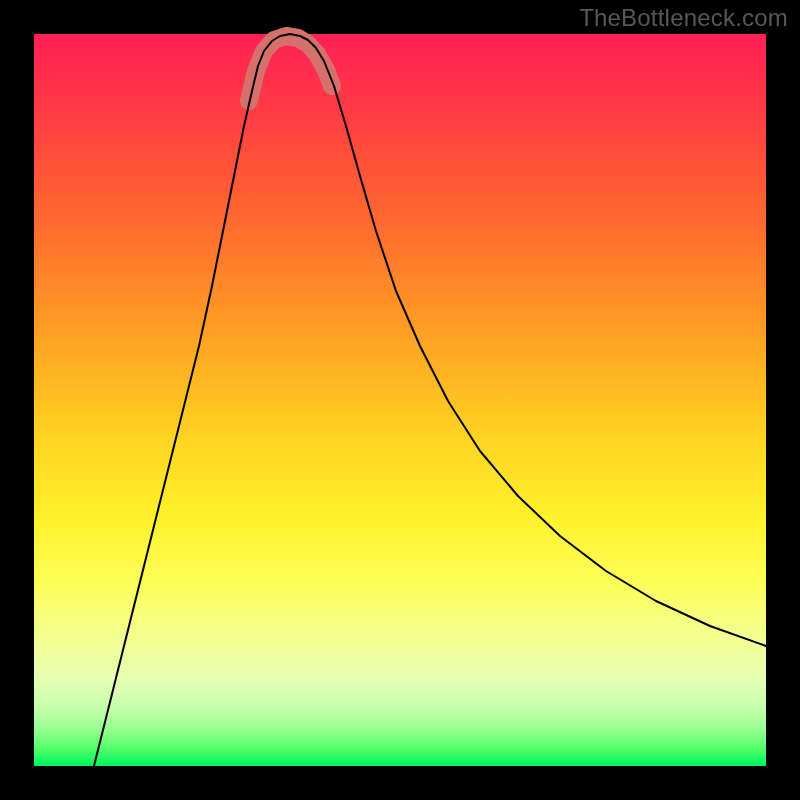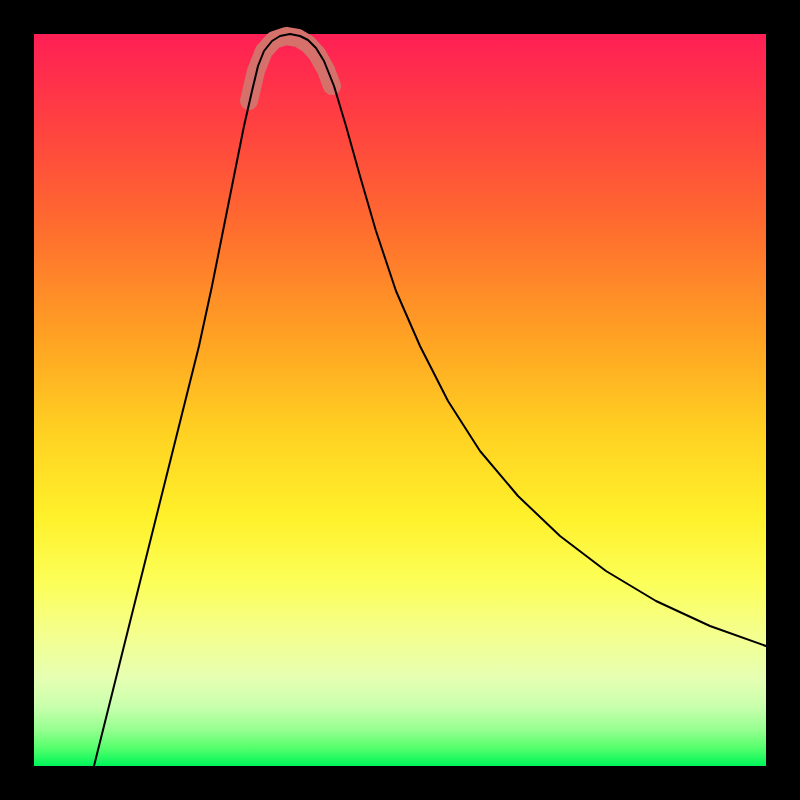--- a/index.html
+++ b/index.html
@@ -45,19 +45,20 @@
     position: absolute;
     left: 0; top: 0;
     width: 732px; height: 732px;
     overflow: visible;
   }
 </style>
 </head>
 <body>
 
 <div class="frame">
+  <div class="watermark">TheBottleneck.com</div>
   <div class="plot">
     <svg viewBox="0 0 732 732">
       <path id="series-highlight" fill="none" stroke="#d5706b" stroke-width="18" stroke-linecap="round" stroke-linejoin="round" d="M215,67 L222,37 L230,17 L240,6 L252,2 L264,4 L274,10 L283,20 L292,36 L298,52"></path>
       <path id="series-curve" fill="none" stroke="#000000" stroke-width="2" stroke-linecap="round" stroke-linejoin="round" d="M60,732 L75,672 L90,612 L105,552 L120,492 L135,432 L150,372 L165,312 L178,252 L190,192 L200,142 L210,92 L218,57 L224,32 L230,17 L238,7 L246,2 L256,0 L266,2 L274,6 L282,14 L290,27 L300,52 L312,92 L326,142 L342,197 L362,257 L386,312 L414,367 L446,417 L484,462 L526,502 L572,537 L622,567 L676,592 L732,612"></path>
     </svg>
   </div>
 </div>
 
 </body></html>

